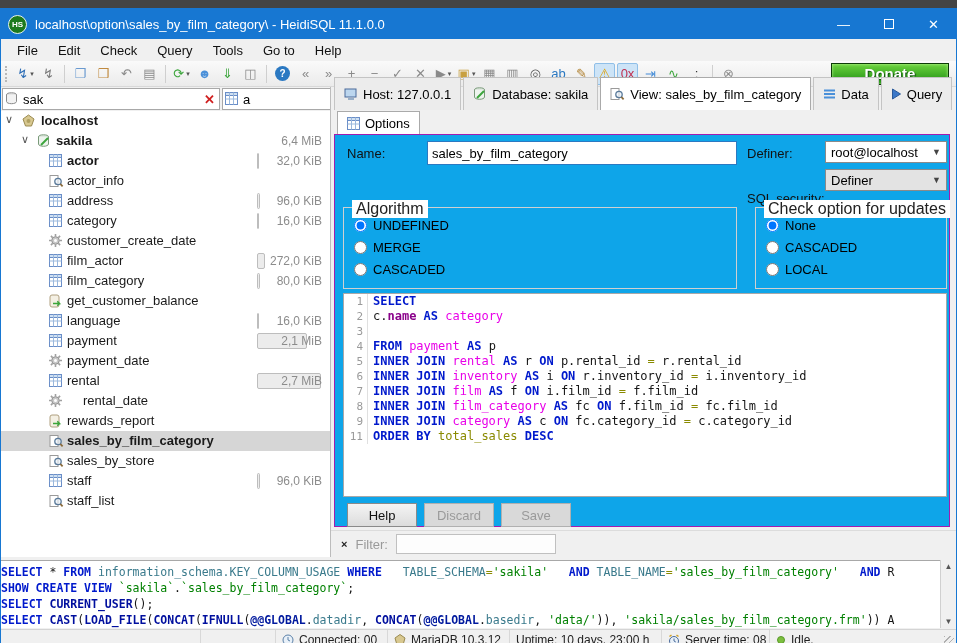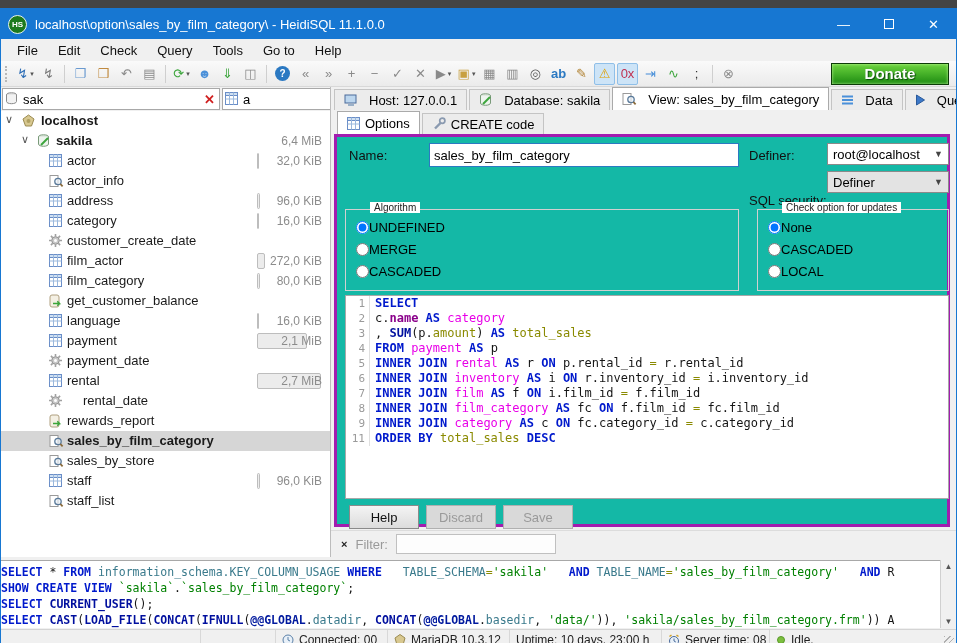--- a/index.html
+++ b/index.html
@@ -38,35 +38,35 @@
 .trow.bold .tlabel{font-weight:bold}
 .texp{position:absolute;top:2px;color:#555;font-size:11px}
 .ticon{position:absolute;top:3px;width:15px;height:15px}
 .ticon svg{display:block}
 .tlabel{position:absolute;top:2px;white-space:nowrap}
 .tbar{position:absolute;left:256px;top:2px;height:16px;background:#ececec;border:1px solid #bdbdbd;border-radius:2px}
 .tsize{position:absolute;right:8px;top:3px;color:#8c8c8c;font-size:12px}
 
 .rightpanel{position:absolute;left:330px;top:78px;right:0;bottom:92px;background:#f0f0f0}
 .maintabs{position:absolute;top:0;left:3px;height:23px;display:flex;align-items:flex-end;font-size:13px}
-.mtab{display:flex;align-items:center;gap:11px;padding:4px 9px;background:#ececec;border:1px solid #c4c4c4;border-bottom:none;margin-right:2px;height:21px;white-space:nowrap}
+.mtab{display:flex;align-items:center;gap:5px;padding:16px 9px;background:#ececec;border:1px solid #c4c4c4;border-bottom:none;margin-right:2px;height:21px;white-space:nowrap}
 .mtab.active{background:#fff;height:23px;border-color:#aaa}
 .tabicon svg{display:block}
 .subtabs{position:absolute;top:23px;left:6px;height:24px;display:flex;align-items:flex-end;font-size:13px}
 .stab{display:flex;align-items:center;gap:5px;padding:0 9px;background:#ececec;border:1px solid #c4c4c4;border-bottom:none;margin-right:2px;height:21px}
 .stab.active{background:#fff;height:23px;border-color:#aaa}
-.page{position:absolute;left:3px;right:6px;top:47px;bottom:30px;background:#14b8a6;border:3px solid #a21caf}
+.page{position:absolute;left:3px;right:6px;top:47px;bottom:30px;background:#0ea5e9;border:1px solid #a21caf}
 .flabel{position:absolute;font-size:13px;color:#111}
 .name-input{position:absolute;left:92px;top:6px;width:310px;height:24px;border:1px solid #2b79c2;font-size:13px;padding:0 4px;outline:none;font-family:"Liberation Sans",sans-serif}
 .combo{position:absolute;width:122px;height:22px;border:1px solid #8a8a8a;background:#fff;display:flex;align-items:center;font-size:13px;padding:0 5px}
 .combo .arr{margin-left:auto;font-size:9px;color:#444}
 .combo.gray{background:#e3e3e3}
 .gbox{position:absolute;border:1px solid #d0d0d0}
-.gtitle{position:absolute;top:-8px;left:24px;background:#fff;padding:0 4px;font-size:10px;color:#222;white-space:nowrap}
-.radio-row{display:flex;align-items:center;font-size:13px;height:22px;padding-left:10px}
+.gtitle{position:absolute;top:-8px;left:8px;background:#fff;padding:0 4px;font-size:16px;color:#222;white-space:nowrap}
+.radio-row{display:flex;align-items:center;gap:6px;font-size:13px;height:22px;padding-left:10px}
 .radio-row input{width:13px;height:13px}
 .sqlbox{position:absolute;left:8px;top:158px;width:604px;height:204px;border:1px solid #a8a8a8;background:#fff;overflow:hidden;font-family:"DejaVu Sans Mono",monospace;font-size:12px}
 .cline{display:flex;height:15px;line-height:15px;white-space:pre}
 .lnum{width:24px;text-align:right;color:#9a9a9a;font-size:11px;padding-right:4px;border-right:1px solid #e0e0e0;margin-right:5px;flex:none}
 .ctext{white-space:pre}
 .tk-k{color:#0019cc;font-weight:bold}
 .tk-f{color:#000f9e;font-weight:bold}
 .tk-t{color:#e800e8}
 .tk-c{color:#8a8a00}
 .tk-n{color:#8a008a;font-weight:bold}
@@ -191,21 +191,21 @@
         <div class="tbtn">
           <span class="tglyph" style="color: rgb(138, 138, 138);">▦</span>
         </div>
         <div class="tbtn">
           <span class="tglyph" style="color: rgb(138, 138, 138);">▥</span>
         </div>
         <div class="tbtn">
           <span class="tglyph" style="color: rgb(90, 90, 90);">◎</span>
         </div>
         <div class="tbtn">
-          <span class="tglyph" style="color: rgb(43, 121, 194); font-weight: bold;">ab</span>
+          <span class="tglyph" style="color: rgb(43, 121, 194);">ab</span>
         </div>
         <div class="tbtn">
           <span class="tglyph" style="color: rgb(176, 128, 48);">✎</span>
         </div>
         <div class="tbtn hl">
           <span class="tglyph" style="color: rgb(224, 160, 0);">⚠</span>
         </div>
         <div class="tbtn hl">
           <span class="tglyph" style="color: rgb(192, 48, 80);">0x</span>
         </div>
@@ -276,21 +276,21 @@
         </div>
         <div class="trow">
           <span class="ticon" style="left: 48px;">
             <svg width="13" height="13">
               <rect x="0.5" y="0.5" width="12" height="12" fill="#fff" stroke="#6a8ec8"></rect>
               <rect x="0.5" y="0.5" width="12" height="3" fill="#cfe0f2" stroke="#6a8ec8"></rect>
               <path d="M0.5 7h12M4.5 0.5v12M8.5 0.5v12" stroke="#9ab8dc"></path>
             </svg>
           </span>
           <span class="tbar" style="width: 2px;"></span>
-          <span class="tlabel" style="left: 66px;">actor</span>
+          <span class="tlabel" style="left: 66px; font-weight: bold;">actor</span>
           <span class="tsize">32,0 KiB</span>
         </div>
         <div class="trow">
           <span class="ticon" style="left: 48px;">
             <svg width="15" height="14">
               <rect x="1" y="1.5" width="8" height="11" fill="#fff" stroke="#9a9a9a"></rect>
               <circle cx="9" cy="7.5" r="3.2" fill="#e8f0f8" fill-opacity="0.6" stroke="#5a7a9a" stroke-width="1.3"></circle>
               <line x1="11.4" y1="10" x2="13.6" y2="12.4" stroke="#8a6a3a" stroke-width="1.8"></line>
             </svg>
           </span>
@@ -524,29 +524,20 @@
     <div class="subtabs" id="subtabs">
         <div class="stab active">
           <span class="tabicon">
             <svg width="13" height="13">
               <rect x="0.5" y="0.5" width="12" height="12" fill="#fff" stroke="#6a8ec8"></rect>
               <rect x="0.5" y="0.5" width="12" height="3" fill="#cfe0f2" stroke="#6a8ec8"></rect>
               <path d="M0.5 7h12M4.5 0.5v12M8.5 0.5v12" stroke="#9ab8dc"></path>
             </svg>
           </span>
           <span>Options</span>
-        </div>
-        <div class="stab">
-          <span class="tabicon">
-            <svg width="14" height="14">
-              <path d="M3 11.5 L8.5 6" stroke="#8a9ab0" stroke-width="2.4"></path>
-              <circle cx="10.3" cy="3.8" r="2.6" fill="none" stroke="#8a9ab0" stroke-width="1.7"></circle>
-            </svg>
-          </span>
-          <span>CREATE code</span>
         </div>
       </div>
 
     <div class="page">
       <span class="flabel" style="left:12px;top:11px">Name:</span>
       <input class="name-input" value="sales_by_film_category" style="">
       <span class="flabel" style="left:412px;top:11px">Definer:</span>
       <div class="combo" style="left:490px;top:6px">
         <span>root@localhost</span>
           <span class="arr">▼</span>
@@ -588,21 +579,21 @@
             <label class="radio-row">
               <input type="radio" name="checkopt" style="">
               <span>LOCAL</span>
             </label>
           </div>
       </div>
 
       <div class="sqlbox" id="sqlview">
           <div class="cline"><span class="lnum">1</span><span class="ctext"><span class="tk-k">SELECT</span></span></div>
           <div class="cline"><span class="lnum">2</span><span class="ctext"><span class="tk-p">c.</span><span class="tk-n">name</span><span class="tk-p"> </span><span class="tk-k">AS</span><span class="tk-p"> </span><span class="tk-t">category</span></span></div>
-          <div class="cline"><span class="lnum">3</span><span class="ctext"><span class="tk-p">, </span><span class="tk-f">SUM</span><span class="tk-p">(p.</span><span class="tk-c">amount</span><span class="tk-p">) </span><span class="tk-k">AS</span><span class="tk-p"> </span><span class="tk-c">total_sales</span></span></div>
+          <div class="cline"><span class="lnum">3</span></div>
           <div class="cline"><span class="lnum">4</span><span class="ctext"><span class="tk-k">FROM</span><span class="tk-p"> </span><span class="tk-t">payment</span><span class="tk-p"> </span><span class="tk-k">AS</span><span class="tk-p"> p</span></span></div>
           <div class="cline"><span class="lnum">5</span><span class="ctext"><span class="tk-k">INNER JOIN</span><span class="tk-p"> </span><span class="tk-t">rental</span><span class="tk-p"> </span><span class="tk-k">AS</span><span class="tk-p"> r </span><span class="tk-k">ON</span><span class="tk-p"> p.rental_id </span><span class="tk-o">=</span><span class="tk-p"> r.rental_id</span></span></div>
           <div class="cline"><span class="lnum">6</span><span class="ctext"><span class="tk-k">INNER JOIN</span><span class="tk-p"> </span><span class="tk-t">inventory</span><span class="tk-p"> </span><span class="tk-k">AS</span><span class="tk-p"> i </span><span class="tk-k">ON</span><span class="tk-p"> r.inventory_id </span><span class="tk-o">=</span><span class="tk-p"> i.inventory_id</span></span></div>
           <div class="cline"><span class="lnum">7</span><span class="ctext"><span class="tk-k">INNER JOIN</span><span class="tk-p"> </span><span class="tk-t">film</span><span class="tk-p"> </span><span class="tk-k">AS</span><span class="tk-p"> f </span><span class="tk-k">ON</span><span class="tk-p"> i.film_id </span><span class="tk-o">=</span><span class="tk-p"> f.film_id</span></span></div>
           <div class="cline"><span class="lnum">8</span><span class="ctext"><span class="tk-k">INNER JOIN</span><span class="tk-p"> </span><span class="tk-t">film_category</span><span class="tk-p"> </span><span class="tk-k">AS</span><span class="tk-p"> fc </span><span class="tk-k">ON</span><span class="tk-p"> f.film_id </span><span class="tk-o">=</span><span class="tk-p"> fc.film_id</span></span></div>
           <div class="cline"><span class="lnum">9</span><span class="ctext"><span class="tk-k">INNER JOIN</span><span class="tk-p"> </span><span class="tk-t">category</span><span class="tk-p"> </span><span class="tk-k">AS</span><span class="tk-p"> c </span><span class="tk-k">ON</span><span class="tk-p"> fc.category_id </span><span class="tk-o">=</span><span class="tk-p"> c.category_id</span></span></div>
           <div class="cline"><span class="lnum">11</span><span class="ctext"><span class="tk-k">ORDER BY</span><span class="tk-p"> </span><span class="tk-c">total_sales</span><span class="tk-p"> </span><span class="tk-k">DESC</span></span></div>
         </div>
 
       <div class="btnrow" id="btnrow">

